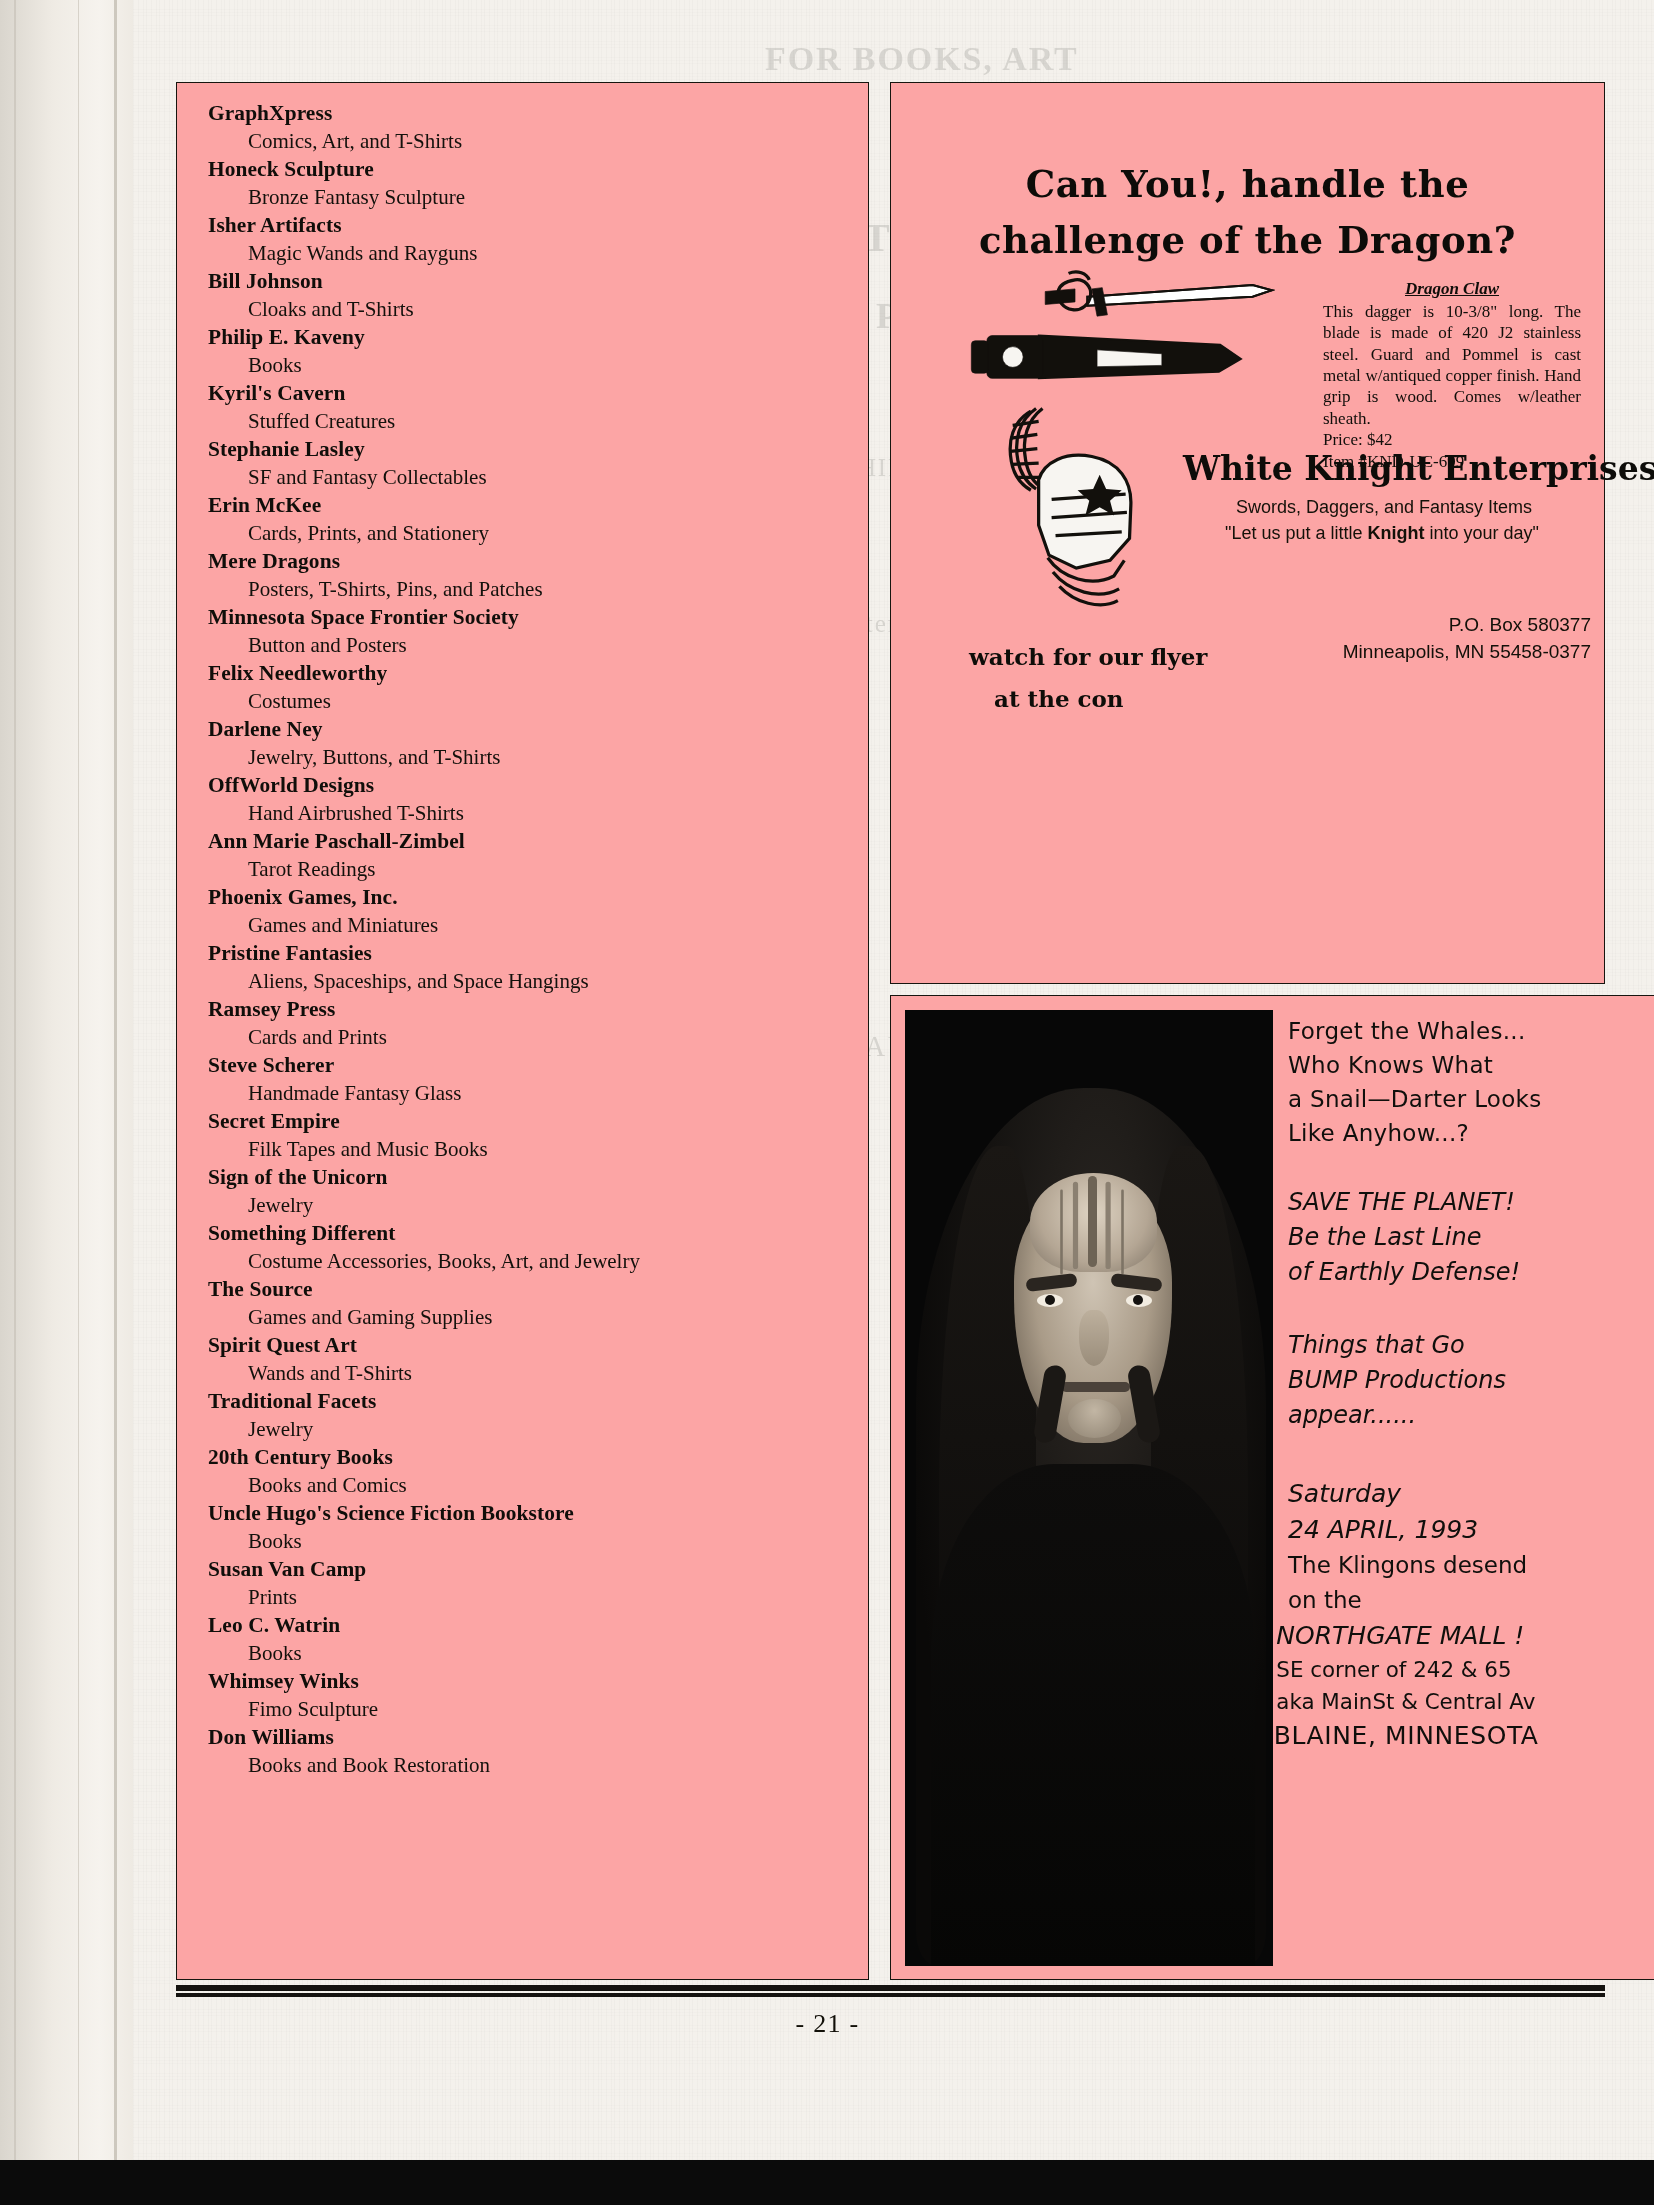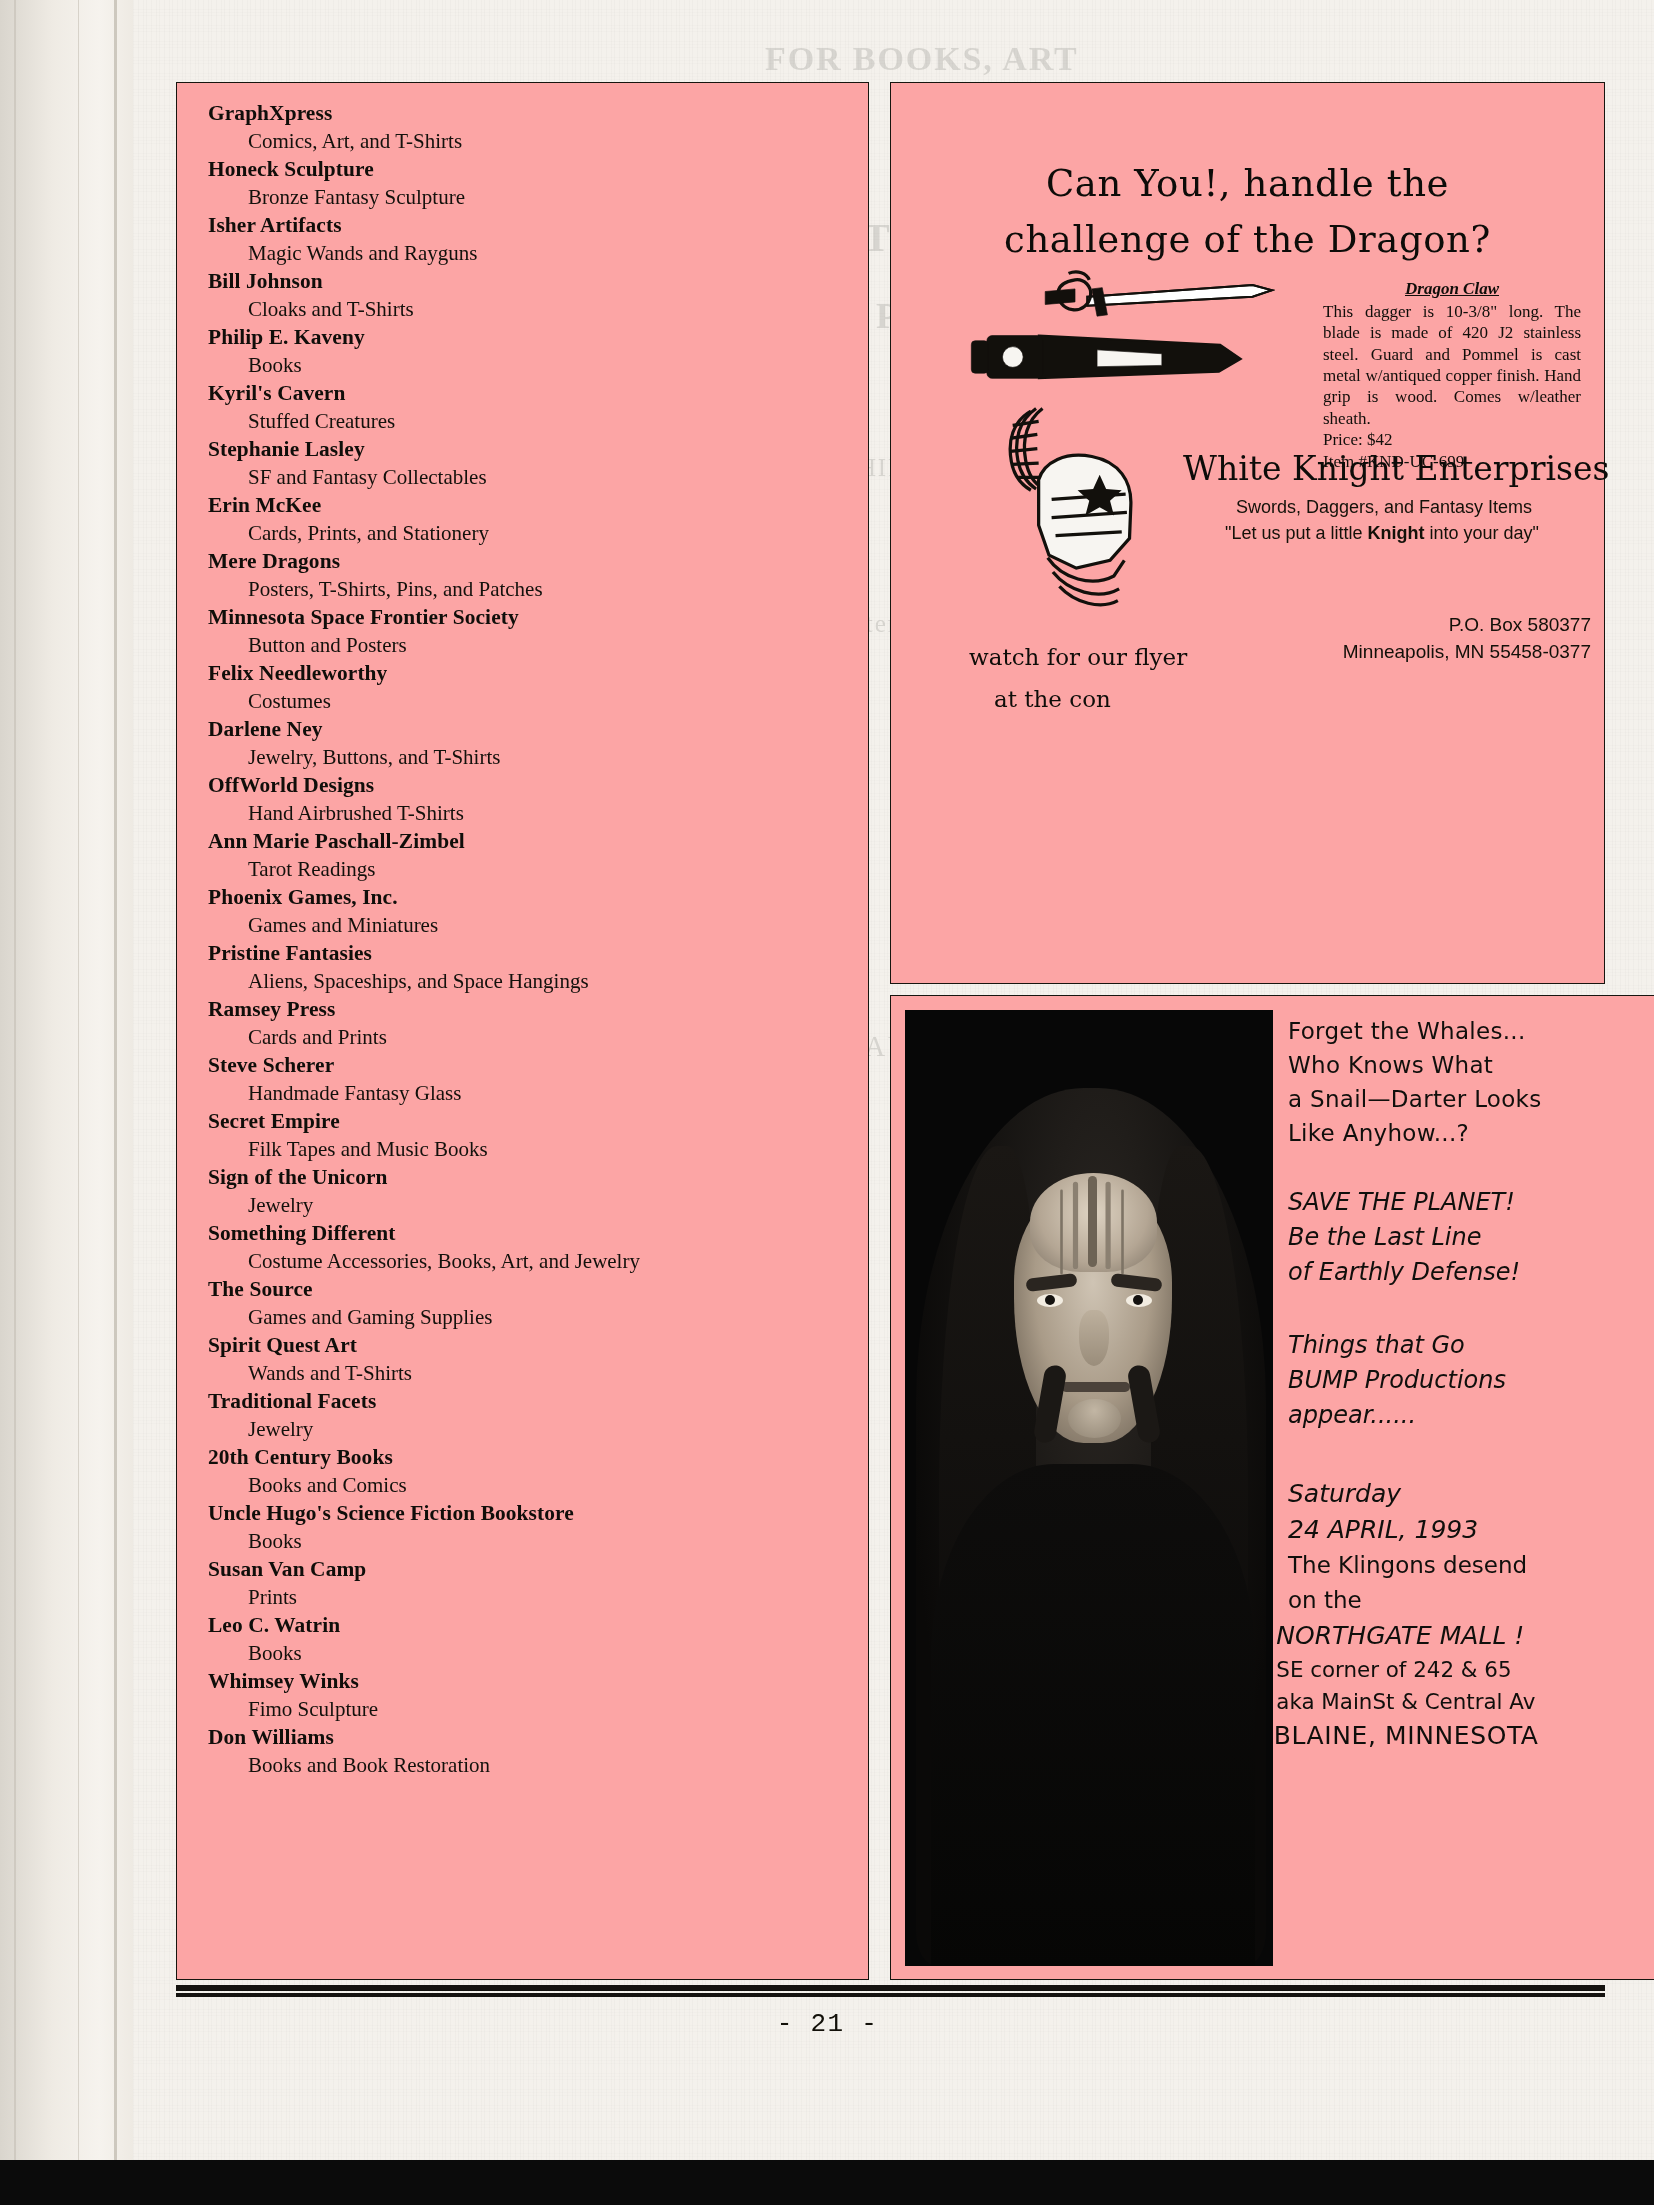--- a/index.html
+++ b/index.html
@@ -133,21 +133,21 @@
     color: #0d0c09;
   }
   #knight-head .l1, #knight-head .l2 {
     font-size: 37px;
     line-height: 56px;
     letter-spacing: 0.6px;
     white-space: nowrap;
   }
   .fraktur {
     font-family: "DejaVu Serif", serif;
-    font-weight: normal;
+    font-weight: bold;
     letter-spacing: 0px;
   }
 
   
   #dagger {
     position: absolute;
     left: 57px;
     top: 185px;
     width: 337px;
     height: 130px;
@@ -422,21 +422,21 @@
     background: #151310;
   }
   #bottom-rules .r1 { top: 0; height: 5.8px; }
   #bottom-rules .r2 { top: 8.4px; height: 3.2px; }
 
   #page-number {
     position: absolute;
     left: 0; top: 2009px;
     width: 1655px;
     text-align: center;
-    font-family: Liberation Mono, monospace;
+    font-family: Liberation Serif, serif;
     font-size: 26px;
     color: #121009;
     letter-spacing: 1.3px;
   }
 </style>
 </head>
 <body>
 
 <div id="scan">
   <div id="scan-noise"></div>

